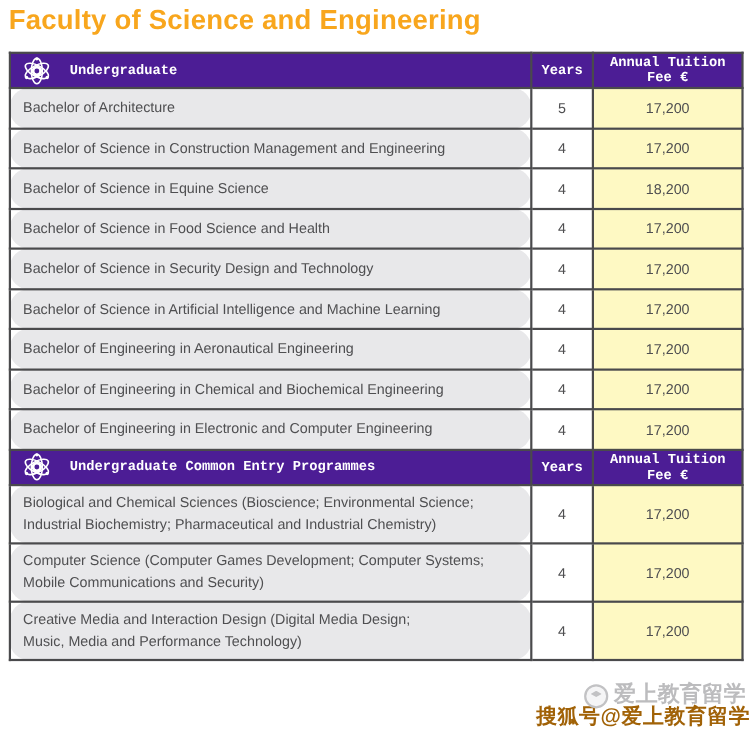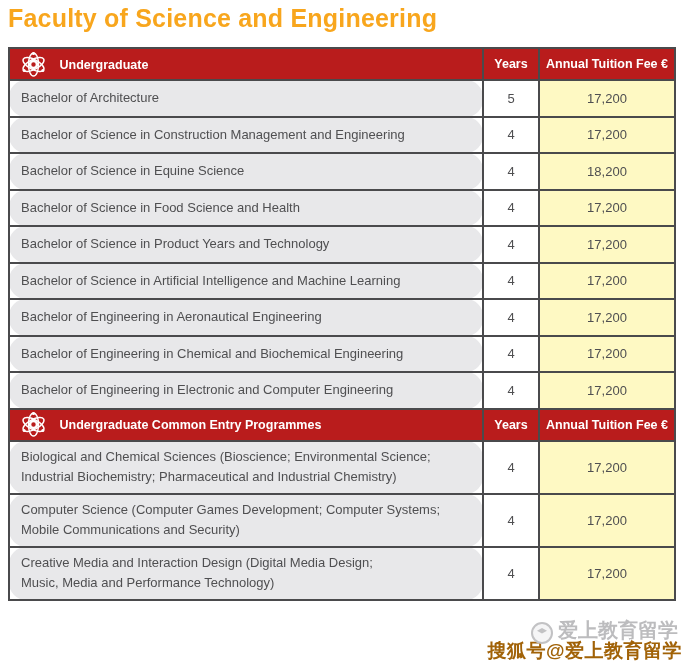--- a/index.html
+++ b/index.html
@@ -31,25 +31,26 @@
   }
   .fee-table col.c-name  { width: 474px; }
   .fee-table col.c-years { width: 56px; }
   .fee-table col.c-fee   { width: 136px; }
   .fee-table th, .fee-table td {
     border: 2px solid #4a4a4c;
     padding: 0;
     vertical-align: middle;
   }
   tr.section-header th {
-    background: #b91c1c;
+    background: #4c1d95;
     color: #ffffff;
     font-size: 12.5px;
     font-weight: bold;
     height: 30px;
+    font-family: Liberation Mono, monospace;
   }
   th.sec-title {
     text-align: left;
     padding-left: 10px;
   }
   th.sec-title .atom-wrap {
     display: inline-block;
     vertical-align: middle;
     margin-right: 9px;
     width: 27px;
@@ -164,21 +165,21 @@
           <td class="name">Bachelor of Science in Equine Science</td>
           <td class="years">4</td>
           <td class="fee">18,200</td>
         </tr>
         <tr class="single">
           <td class="name">Bachelor of Science in Food Science and Health</td>
           <td class="years">4</td>
           <td class="fee">17,200</td>
         </tr>
         <tr class="single">
-          <td class="name">Bachelor of Science in Product Years and Technology</td>
+          <td class="name">Bachelor of Science in Security Design and Technology</td>
           <td class="years">4</td>
           <td class="fee">17,200</td>
         </tr>
         <tr class="single">
           <td class="name">Bachelor of Science in Artificial Intelligence and Machine Learning</td>
           <td class="years">4</td>
           <td class="fee">17,200</td>
         </tr>
         <tr class="single">
           <td class="name">Bachelor of Engineering in Aeronautical Engineering</td>

